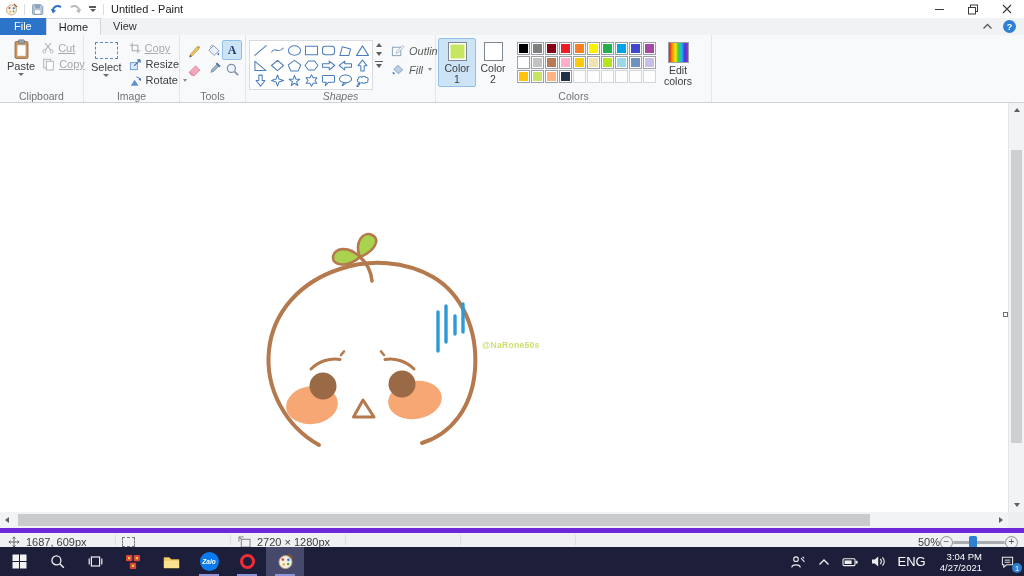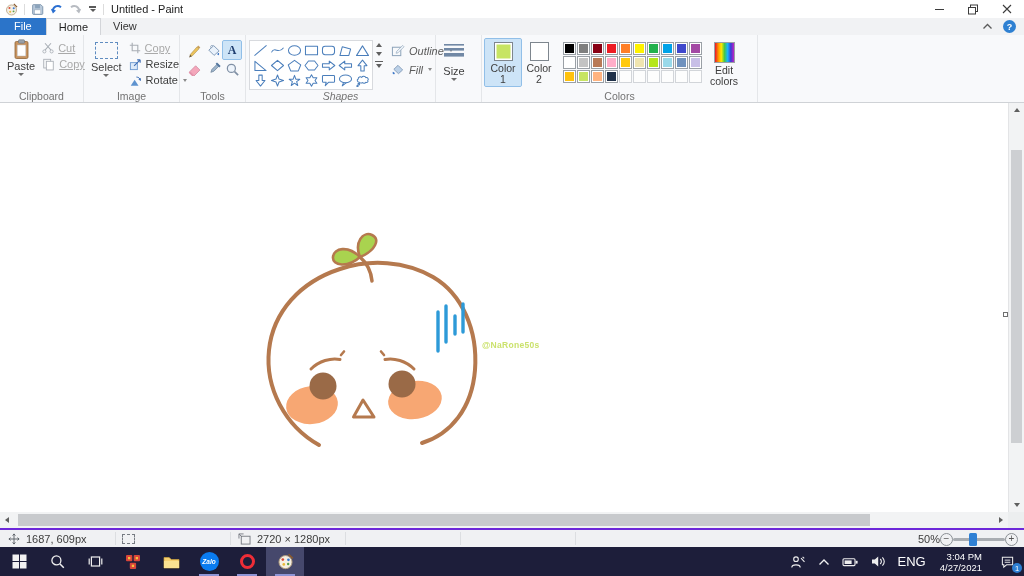--- a/index.html
+++ b/index.html
@@ -81,21 +81,21 @@
   .hscroll{position:absolute;left:0;top:512px;width:1008px;height:16px;background:#f2f3f4;}
   .hthumb{position:absolute;left:18px;top:2px;width:852px;height:12px;background:#c8cacd;}
   .h-arrow{position:absolute;top:0;width:14px;height:100%;display:flex;align-items:center;justify-content:center;}
   .tri-left{width:0;height:0;border-top:3.5px solid transparent;border-bottom:3.5px solid transparent;border-right:4px solid #5f5f5f;}
   .tri-right{width:0;height:0;border-top:3.5px solid transparent;border-bottom:3.5px solid transparent;border-left:4px solid #5f5f5f;}
   .sb-corner{position:absolute;right:0;top:512px;width:16px;height:16px;background:#eceeef;}
   .resize-handle{position:absolute;left:1003px;top:312px;width:5px;height:5px;background:#fff;border:1px solid #707070;box-sizing:border-box;}
 
   
   .statusbar{position:absolute;left:0;top:528px;width:100%;height:19px;background:#f0f1f3;
-    border-top:2px solid #6d28d9;font-size:11px;color:#3c3c3c;box-sizing:border-box;}
+    border-top:5px solid #6d28d9;font-size:11px;color:#3c3c3c;box-sizing:border-box;}
   .sb-item{position:absolute;top:0;height:18px;display:flex;align-items:center;gap:6px;}
   .sb-sep{position:absolute;top:2px;bottom:2px;width:1px;background:#dcdee1;}
   .sel-icon{width:13px;height:10px;border:1px dashed #767b82;box-sizing:border-box;}
   .zoomctl{position:absolute;right:6px;top:0;height:18px;display:flex;align-items:center;}
   .zoom-btn{width:13px;height:13px;border-radius:50%;border:1px solid #8a8f94;color:#555;
     display:flex;align-items:center;justify-content:center;font-size:10px;line-height:10px;box-sizing:border-box;}
   .zoom-minus::after{content:"\2212";margin-top:-1px;}
   .zoom-plus::after{content:"+";margin-top:-1px;}
   .zoom-track{position:relative;width:52px;height:3px;background:#a9adb2;border-radius:2px;}
   .zoom-thumb{position:absolute;left:16px;top:-5px;width:8px;height:13px;background:#2f80d4;border-radius:1.5px;}
@@ -447,34 +447,20 @@
                 <path d="M2 9.5 C1 11.5 2.6 13 3.8 11.8 C4.6 10.9 3.4 10 2 9.5 Z" fill="#3e78c8"></path>
               </svg>
           </span>
           <span>Fill</span>
           <span class="caret-inline"></span>
         </div>
       </div>
       <span class="group-label">Shapes</span>
     </div>
 
-    <div class="group" style="width:46px;">
-      <div class="bigbtn">
-        <span style="margin:4px 0 3px 0;">
-          <svg width="22" height="19" viewBox="0 0 22 19">
-              <rect x="1" y="1" width="20" height="1.6" fill="#7188a5"></rect>
-              <rect x="1" y="5" width="20" height="2.6" fill="#7188a5"></rect>
-              <rect x="1" y="10" width="20" height="3.6" fill="#7188a5"></rect>
-              <rect x="1" y="16" width="20" height="2.6" fill="#7188a5" opacity="0"></rect>
-            </svg>
-        </span>
-        <span>Size</span>
-        <span class="caret"></span>
-      </div>
-    </div>
 
     <div class="group" style="width:276px;">
       <div class="colorbtn selected">
         <span class="cs" style="background: rgb(199, 228, 99);"></span>
         <span>Color</span>
         <span>1</span>
       </div>
       <div class="colorbtn">
         <span class="cs" style="background: rgb(255, 255, 255);"></span>
         <span>Color</span>

